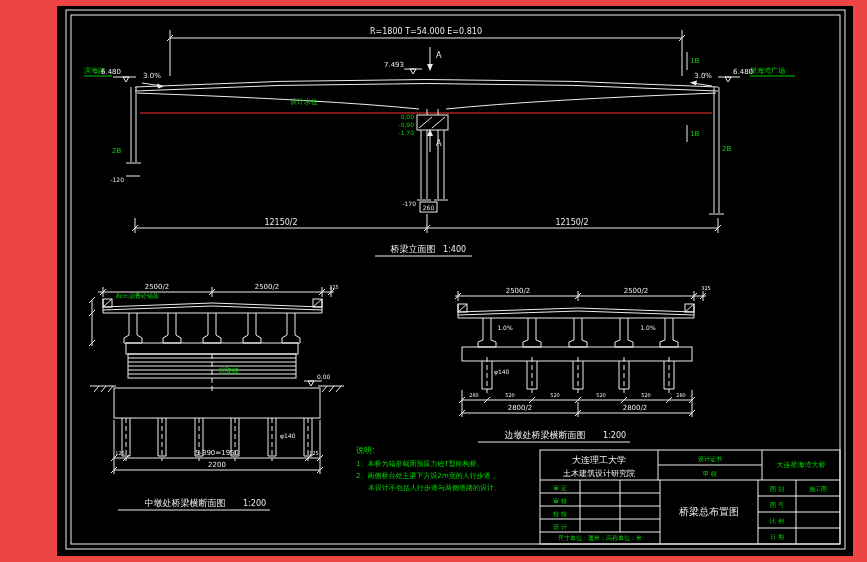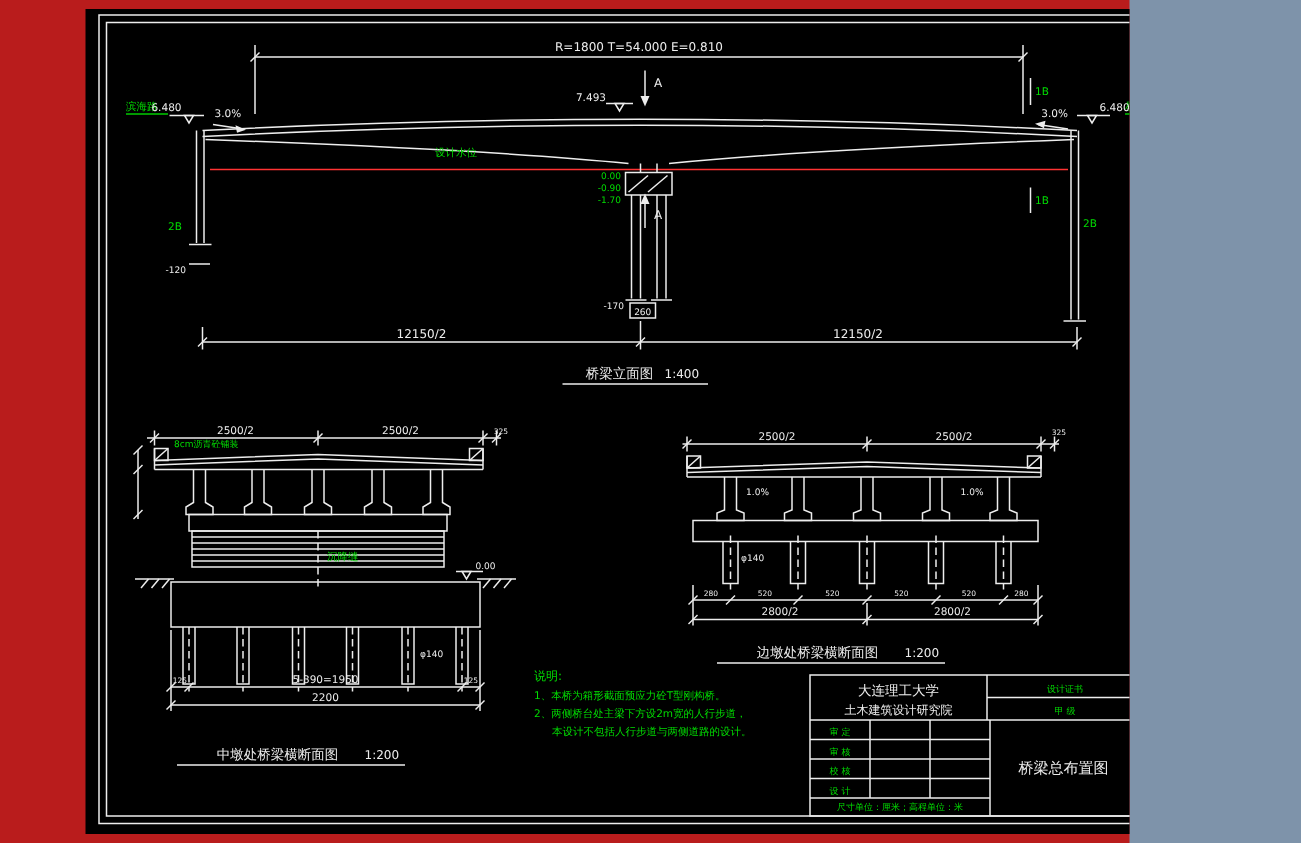--- a/index.html
+++ b/index.html
@@ -1,16 +1,16 @@
 <!DOCTYPE html>
 <html><head>
 <meta charset="utf-8">
 <style>
   html,body{margin:0;padding:0;background:#7e93aa;}
-  .stage{position:relative;width:753px;height:562px;background:#b91c1c;overflow:hidden;}
+  .stage{position:relative;width:867px;height:562px;background:#ef4444;overflow:hidden;}
   svg{display:block;}
   svg text{font-family:"DejaVu Sans",sans-serif;}
   .w{stroke:#ededed;stroke-width:1;fill:none;}
   .wf{fill:#ededed;stroke:none;}
   .wd{stroke:#ededed;stroke-width:1;fill:none;stroke-dasharray:5 3;}
   .g{stroke:#00cc00;stroke-width:1;fill:none;}
   .r{stroke:#ff3333;stroke-width:1;fill:none;}
   .tw{fill:#ededed;}
   .tg{fill:#00dd00;}
   .t5{font-size:5px;}.t6{font-size:6px;}.t7{font-size:7px;}.t8{font-size:8px;}.t9{font-size:9px;}.t10{font-size:10px;}

